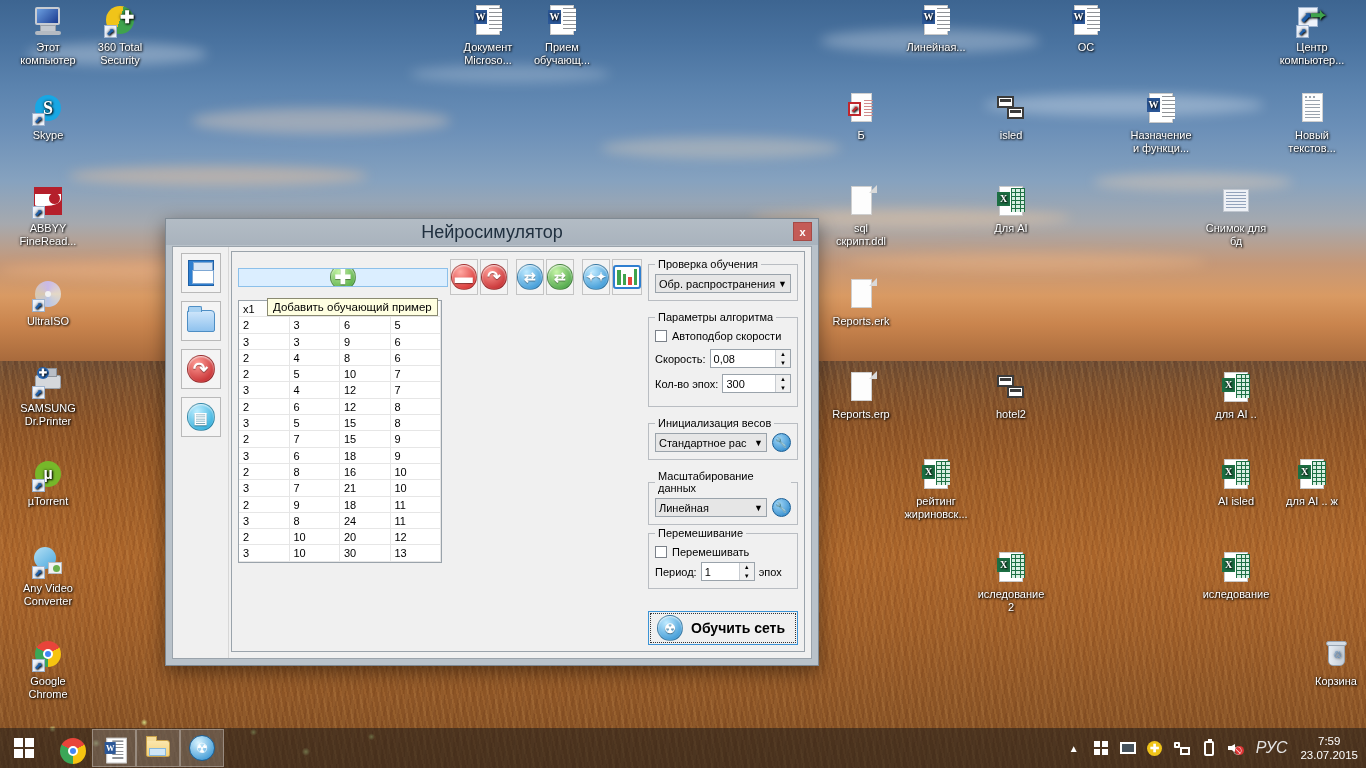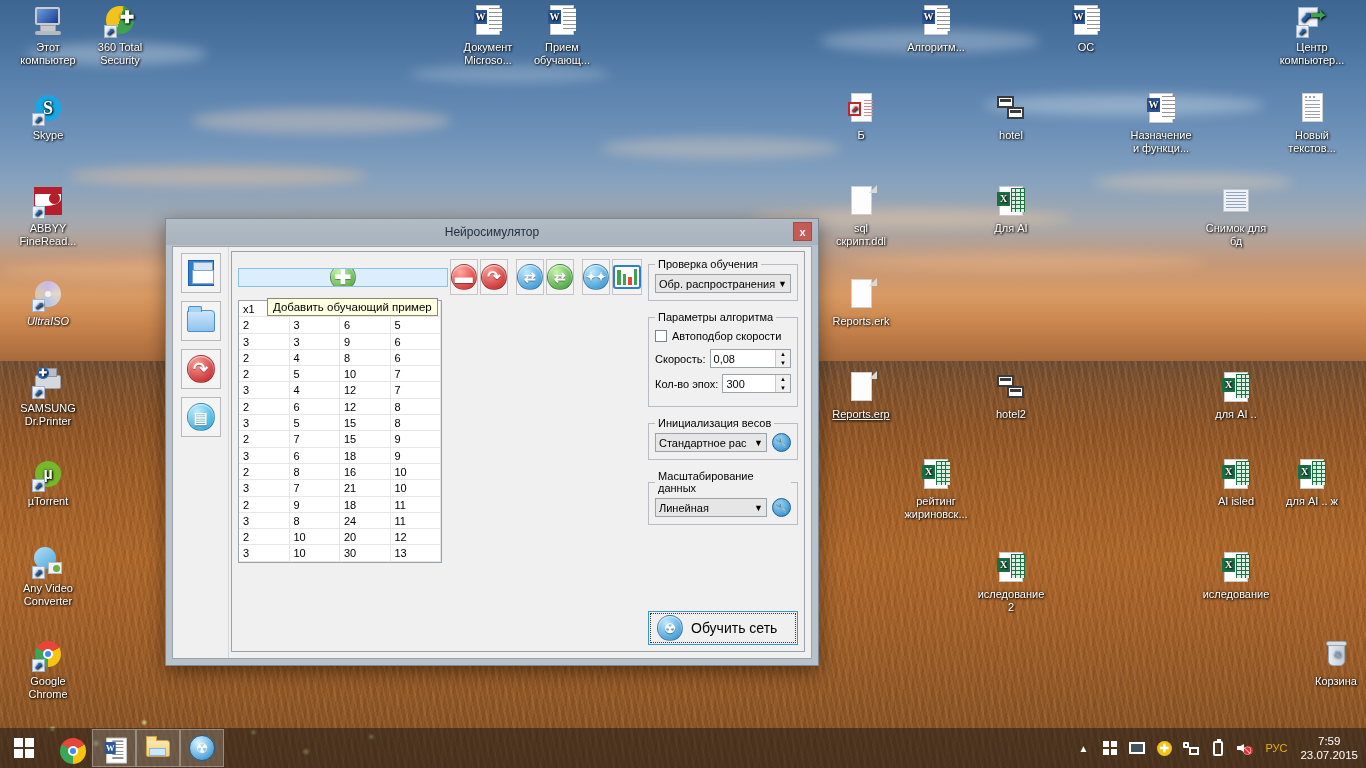--- a/index.html
+++ b/index.html
@@ -170,21 +170,21 @@
     position:absolute; left:165px; top:218px; width:654px; height:448px;
     background:#b9c2ca; border:1px solid #7f8a94;
     box-shadow:0 6px 18px rgba(0,0,0,.45);
     font-size:11px; color:#000;
   }
   #titlebar{
     height:26px; position:relative;
     background:linear-gradient(to bottom,#b3bcc5,#a9b3bd);
     display:flex; align-items:center; justify-content:center;
   }
-  #titlebar .t{ font-size:12px; color:#20303f; }
+  #titlebar .t{ font-size:18px; color:#20303f; }
   #closebtn{
     position:absolute; right:6px; top:3px; width:19px; height:19px;
     background:#c45b56; border:1px solid #a54a46; color:#fff;
     font-size:11px; font-weight:bold; display:flex; align-items:center; justify-content:center;
     cursor:pointer;
   }
   #client{
     position:absolute; left:6px; top:27px; right:6px; bottom:6px;
     background:#f0f0f0; border:1px solid #9aa3ab;
     display:flex;
@@ -271,39 +271,39 @@
   .spin{ flex:1; height:19px; display:flex; border:1px solid #9aa3ab; background:#fff; min-width:0;}
   .spin input{ flex:1; border:none; outline:none; font-size:11px; padding-left:3px; width:10px;
     font-family:"Liberation Sans", sans-serif;}
   .spin .btns{ width:15px; border-left:1px solid #c9cdd2; background:#f0f0f0; display:flex; flex-direction:column;}
   .spin .btns b{ flex:1; display:flex; align-items:center; justify-content:center; font-size:6px; cursor:pointer;}
   #trainbtn{
     margin-top:auto; height:34px; border:1px solid #3b93d6; background:#f0f0f0;
     display:flex; align-items:center; gap:8px; padding:0 8px; cursor:pointer;
     outline:1px dotted #333; outline-offset:-3px;
   }
-  #trainbtn .lbl{ font-size:14px; font-weight:normal; }
+  #trainbtn .lbl{ font-size:14px; font-weight:bold; }
 
   
   #taskbar{
     position:absolute; left:0; bottom:0; width:1366px; height:40px;
     background:rgba(30,28,26,.55);
     display:flex; align-items:center;
   }
   #startbtn{ width:48px; height:40px; display:flex; align-items:center; justify-content:center; cursor:pointer;}
   .winlogo{ width:20px; height:20px; position:relative;}
   .winlogo i{ position:absolute; width:9px; height:9px; background:#fff;}
   .winlogo i:nth-child(1){left:0;top:0;} .winlogo i:nth-child(2){right:0;top:0;}
   .winlogo i:nth-child(3){left:0;bottom:0;} .winlogo i:nth-child(4){right:0;bottom:0;}
   .tbitem{ width:44px; height:40px; display:flex; align-items:center; justify-content:center; cursor:pointer;}
   .tbitem.open{ background:rgba(255,255,255,.18); border:1px solid rgba(255,255,255,.30); height:38px;}
   .tbico{ width:26px; height:26px; position:relative;}
   #tray{ margin-left:auto; display:flex; align-items:center; height:40px; padding-right:8px; gap:9px;}
   #tray .tricon{ width:18px; height:18px; display:flex; align-items:center; justify-content:center; cursor:pointer; color:#fff;}
-  #lang{ color:#eab308; font-size:11px; cursor:pointer; padding:0 2px;}
+  #lang{ color:#e5e5e5; font-size:16px; cursor:pointer; padding:0 2px;font-style:italic;}
   #clock{ color:#fff; font-size:11.5px; text-align:center; line-height:14px; cursor:pointer; padding-left:2px;}
   
   .g-win{ width:14px; height:14px; position:relative;}
   .g-win i{ position:absolute; width:6px; height:6px; background:#fff;}
   .g-win i:nth-child(1){left:0;top:0;} .g-win i:nth-child(2){right:0;top:0;}
   .g-win i:nth-child(3){left:0;bottom:0;} .g-win i:nth-child(4){right:0;bottom:0;}
   .g-mon{ width:16px; height:12px; border:2px solid #fff; background:#46525c;}
   .g-360{ width:15px; height:15px; border-radius:50%; background:#f0c419; color:#fff; font-size:11px;
           display:flex; align-items:center; justify-content:center; font-weight:bold;}
   .g-net{ width:16px; height:13px; position:relative;}
@@ -349,21 +349,21 @@
       </span><span><span class="lbl">Этот</span><span class="lbl">компьютер</span></span></div>
     <div class="dicon" style="left: 78px; top: 4px;"><span class="glyph">
         <span style="position:relative;display:inline-block"><span class="ic ic-360"><span class="disc"></span><span class="plus">✚</span></span><span class="shortcut-arrow"></span></span>
       </span><span><span class="lbl">360 Total</span><span class="lbl">Security</span></span></div>
     <div class="dicon" style="left: 6px; top: 92px;"><span class="glyph">
         <span style="position:relative;display:inline-block"><span class="ic ic-skype"><span class="b"></span><span class="s">S</span></span><span class="shortcut-arrow"></span></span>
       </span><span><span class="lbl">Skype</span></span></div>
     <div class="dicon" style="left: 6px; top: 185px;"><span class="glyph">
         <span style="position:relative;display:inline-block"><span class="ic ic-abbyy"><span class="b"></span><span class="wv"></span><span class="dot"></span></span><span class="shortcut-arrow"></span></span>
       </span><span><span class="lbl">ABBYY</span><span class="lbl">FineRead...</span></span></div>
-    <div class="dicon" style="left: 6px; top: 278px; font-style: italic;"><span class="glyph">
+    <div class="dicon" style="left: 6px; top: 278px;"><span class="glyph">
         <span style="position:relative;display:inline-block"><span class="ic ic-iso"><span class="cd"></span><span class="hole"></span></span><span class="shortcut-arrow"></span></span>
       </span><span><span class="lbl">UltraISO</span></span></div>
     <div class="dicon" style="left: 6px; top: 365px;"><span class="glyph">
         <span style="position:relative;display:inline-block"><span class="ic ic-prn"><span class="body"></span><span class="top"></span><span class="bdg">✚</span></span><span class="shortcut-arrow"></span></span>
       </span><span><span class="lbl">SAMSUNG</span><span class="lbl">Dr.Printer</span></span></div>
     <div class="dicon" style="left: 6px; top: 458px;"><span class="glyph">
         <span style="position:relative;display:inline-block"><span class="ic ic-ut"><span class="b"></span><span class="m">µ</span></span><span class="shortcut-arrow"></span></span>
       </span><span><span class="lbl">µTorrent</span></span></div>
     <div class="dicon" style="left: 6px; top: 545px;"><span class="glyph">
         <span style="position:relative;display:inline-block"><span class="ic ic-avc"><span class="b"></span><span class="sq"></span><span class="gd"></span></span><span class="shortcut-arrow"></span></span>
@@ -372,52 +372,52 @@
         <span style="position:relative;display:inline-block"><span class="ic ic-chrome"><span class="o"></span><span class="i"></span></span><span class="shortcut-arrow"></span></span>
       </span><span><span class="lbl">Google</span><span class="lbl">Chrome</span></span></div>
     <div class="dicon" style="left: 446px; top: 4px;"><span class="glyph">
         <span style="position:relative;display:inline-block"><span class="ic ic-word"><span class="page"></span><span class="lines"></span><span class="w">W</span></span></span>
       </span><span><span class="lbl">Документ</span><span class="lbl">Microso...</span></span></div>
     <div class="dicon" style="left: 520px; top: 4px;"><span class="glyph">
         <span style="position:relative;display:inline-block"><span class="ic ic-word"><span class="page"></span><span class="lines"></span><span class="w">W</span></span></span>
       </span><span><span class="lbl">Прием</span><span class="lbl">обучающ...</span></span></div>
     <div class="dicon" style="left: 894px; top: 4px;"><span class="glyph">
         <span style="position:relative;display:inline-block"><span class="ic ic-word"><span class="page"></span><span class="lines"></span><span class="w">W</span></span></span>
-      </span><span><span class="lbl">Алгоритм...</span></span></div>
+      </span><span><span class="lbl">Линейная...</span></span></div>
     <div class="dicon" style="left: 1044px; top: 4px;"><span class="glyph">
         <span style="position:relative;display:inline-block"><span class="ic ic-word"><span class="page"></span><span class="lines"></span><span class="w">W</span></span></span>
       </span><span><span class="lbl">ОС</span></span></div>
     <div class="dicon" style="left: 1270px; top: 4px;"><span class="glyph">
         <span style="position:relative;display:inline-block"><span class="ic ic-upd"><span class="sq"></span><span class="ar">⬈</span><span class="g">⮕</span></span><span class="shortcut-arrow"></span></span>
       </span><span><span class="lbl">Центр</span><span class="lbl">компьютер...</span></span></div>
     <div class="dicon" style="left: 819px; top: 92px;"><span class="glyph">
         <span style="position:relative;display:inline-block"><span class="ic ic-bdoc"><span class="page"></span><span class="ln"></span><span class="red"></span></span></span>
       </span><span><span class="lbl">Б</span></span></div>
     <div class="dicon" style="left: 969px; top: 92px;"><span class="glyph">
         <span style="position:relative;display:inline-block"><span class="ic ic-hotel"><span class="w1"></span><span class="w2"></span></span></span>
-      </span><span><span class="lbl">hotel</span></span></div>
+      </span><span><span class="lbl">isled</span></span></div>
     <div class="dicon" style="left: 1119px; top: 92px;"><span class="glyph">
         <span style="position:relative;display:inline-block"><span class="ic ic-word"><span class="page"></span><span class="lines"></span><span class="w">W</span></span></span>
       </span><span><span class="lbl">Назначение</span><span class="lbl">и функци...</span></span></div>
     <div class="dicon" style="left: 1270px; top: 92px;"><span class="glyph">
         <span style="position:relative;display:inline-block"><span class="ic ic-txt"><span class="page"></span><span class="dots"></span><span class="lines"></span></span></span>
       </span><span><span class="lbl">Новый</span><span class="lbl">текстов...</span></span></div>
     <div class="dicon" style="left: 819px; top: 185px;"><span class="glyph">
         <span style="position:relative;display:inline-block"><span class="ic ic-file"><span class="page"></span><span class="fold"></span></span></span>
       </span><span><span class="lbl">sql</span><span class="lbl">скрипт.ddl</span></span></div>
     <div class="dicon" style="left: 969px; top: 185px;"><span class="glyph">
         <span style="position:relative;display:inline-block"><span class="ic ic-xls"><span class="page"></span><span class="grid"></span><span class="x">X</span></span></span>
       </span><span><span class="lbl">Для AI</span></span></div>
     <div class="dicon" style="left: 1194px; top: 185px;"><span class="glyph">
         <span style="position:relative;display:inline-block"><span class="ic ic-snap"><span class="page"></span><span class="tx"></span></span></span>
       </span><span><span class="lbl">Снимок для</span><span class="lbl">бд</span></span></div>
     <div class="dicon" style="left: 819px; top: 278px;"><span class="glyph">
         <span style="position:relative;display:inline-block"><span class="ic ic-file"><span class="page"></span><span class="fold"></span></span></span>
       </span><span><span class="lbl">Reports.erk</span></span></div>
-    <div class="dicon" style="left: 819px; top: 371px; text-decoration: underline;"><span class="glyph">
+    <div class="dicon" style="left: 819px; top: 371px;"><span class="glyph">
         <span style="position:relative;display:inline-block"><span class="ic ic-file"><span class="page"></span><span class="fold"></span></span></span>
       </span><span><span class="lbl">Reports.erp</span></span></div>
     <div class="dicon" style="left: 969px; top: 371px;"><span class="glyph">
         <span style="position:relative;display:inline-block"><span class="ic ic-hotel"><span class="w1"></span><span class="w2"></span></span></span>
       </span><span><span class="lbl">hotel2</span></span></div>
     <div class="dicon" style="left: 1194px; top: 371px;"><span class="glyph">
         <span style="position:relative;display:inline-block"><span class="ic ic-xls"><span class="page"></span><span class="grid"></span><span class="x">X</span></span></span>
       </span><span><span class="lbl">для AI ..</span></span></div>
     <div class="dicon" style="left: 894px; top: 458px;"><span class="glyph">
         <span style="position:relative;display:inline-block"><span class="ic ic-xls"><span class="page"></span><span class="grid"></span><span class="x">X</span></span></span>
@@ -674,20 +674,38 @@
               <div class="sel">
                 <span class="cv">Линейная</span>
                 <span class="arw">▼</span>
               </div>
               <div class="toolbtn">
                 <span>🔧</span>
               </div>
             </div>
           </fieldset>
 
+          <fieldset class="gb" style="margin-bottom:6px">
+            <legend>Перемешивание</legend>
+            <div class="cbrow" style="margin-bottom:4px">
+              <span class="cb"></span>
+              <span>Перемешивать</span>
+            </div>
+            <div class="fldrow" style="margin-bottom:0">
+              <label>Период:</label>
+              <span class="spin" style="max-width:54px">
+                <input value="1" style="">
+                <span class="btns">
+                  <b>▲</b>
+                    <b>▼</b>
+                </span>
+              </span>
+              <span>эпох</span>
+            </div>
+          </fieldset>
 
           <div id="trainbtn">
             <span class="rico" style="width:26px;height:26px;background:radial-gradient(circle at 35% 28%,#bfeaff,#1f86cc)">
               <span class="sym" style="font-size:13px">☢</span>
               </span>
             <span class="lbl">Обучить сеть</span>
           </div>
         </div>
 
         <div id="tooltip">Добавить обучающий пример</div>

